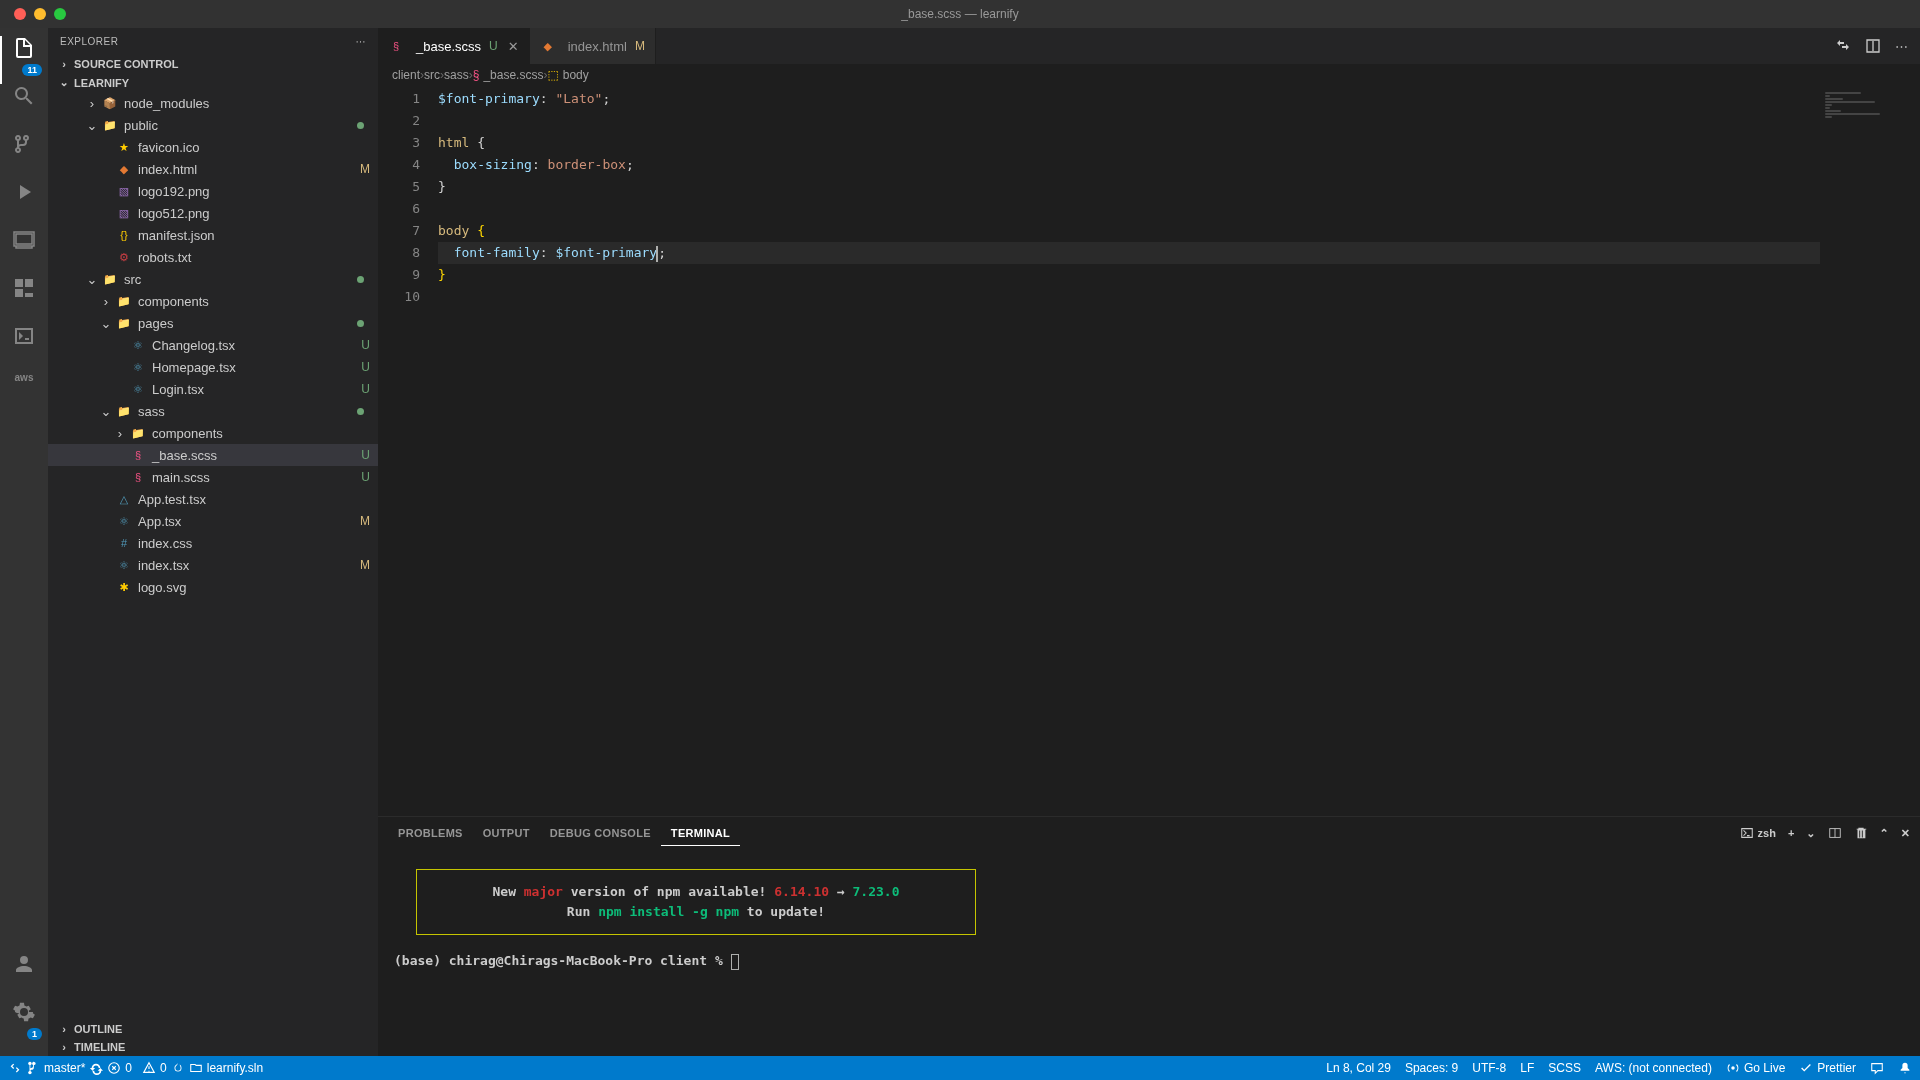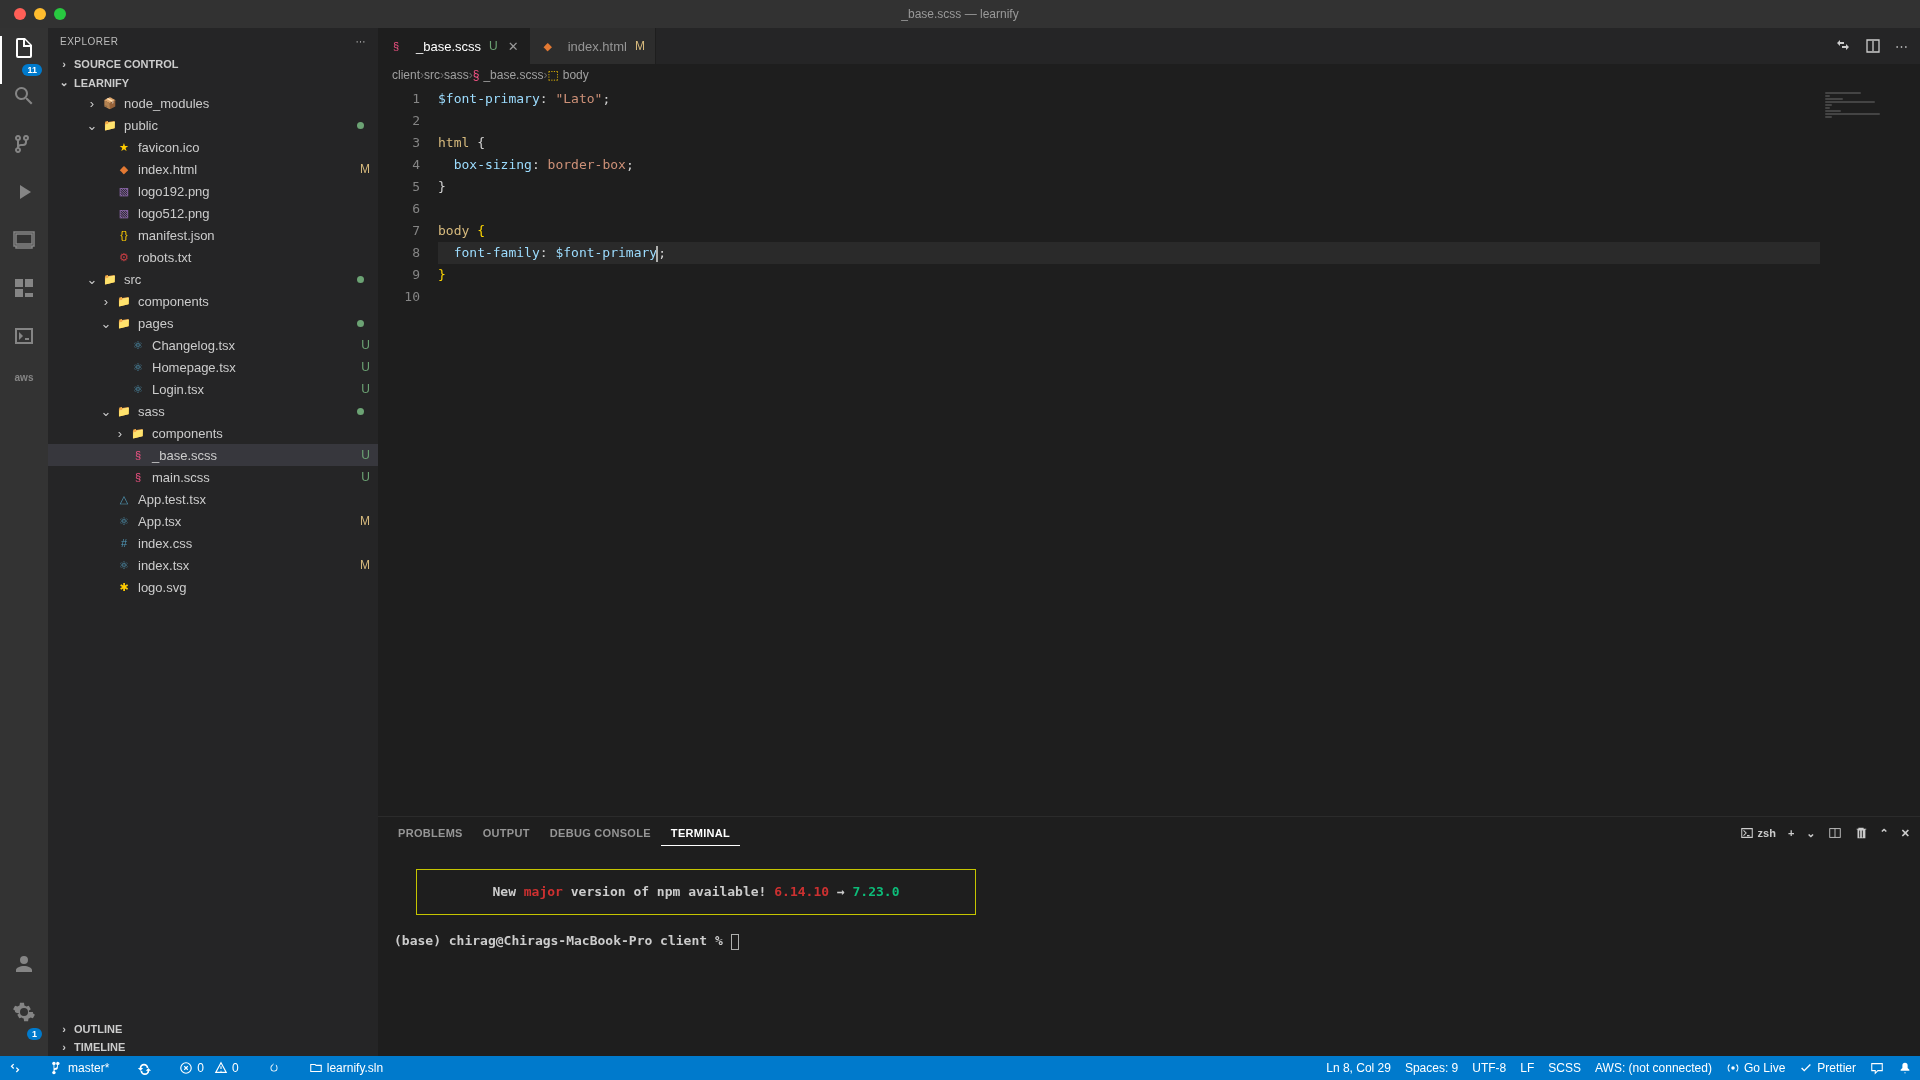--- a/index.html
+++ b/index.html
@@ -90,21 +90,21 @@
 .terminal { flex: 1; padding: 10px 14px; font-family: 'SF Mono', Menlo, monospace; font-size: 13px; line-height: 20px; color: #cccccc; overflow: hidden; }
 .npm-box { border: 1px solid #c5c500; padding: 12px 30px; margin: 10px 24px 16px 24px; text-align: center; width: 560px; }
 .t-red { color: #cd3131; }
 .t-green { color: #0dbc79; }
 .t-yellow { color: #c5c500; }
 .t-blue { color: #2472c8; text-decoration: underline; }
 .prompt-line { padding-left: 2px; }
 .term-cursor { display: inline-block; width: 8px; height: 16px; border: 1px solid #aeafad; vertical-align: middle; }
 
 
-.statusbar { height: 24px; background: #007acc; color: #ffffff; display: flex; align-items: center; font-size: 12px; padding: 0 8px; gap: 28px; }
+.statusbar { height: 24px; background: #007acc; color: #ffffff; display: flex; align-items: center; font-size: 12px; padding: 0 8px; gap: 4px; }
 .sb-item { display: flex; align-items: center; gap: 4px; cursor: pointer; }
 .sb-right { margin-left: auto; display: flex; align-items: center; gap: 14px; }
 .sb-item svg { width: 14px; height: 14px; }
 
 
 .ic-yellow { color: #ffcc00; }
 .ic-orange { color: #e37933; }
 .ic-blue { color: #519aba; }
 .ic-green { color: #8dc149; }
 .ic-pink { color: #f55385; }
@@ -431,20 +431,21 @@
             <svg viewBox="0 0 16 16">
                 <path d="M5 3V2h6v1h3v1h-1v10H4V4H3V3zm1 2v8h1V5zm3 0v8h1V5z"></path>
               </svg>
             <span>⌃</span>
             <span>✕</span>
           </div>
         </div>
         <div class="terminal">
           <div class="npm-box">
             <div><span>New </span><span class="t-red">major</span><span> version of npm available! </span><span class="t-red">6.14.10</span><span> → </span><span class="t-green">7.23.0</span></div>
+            <div><span>Run </span><span class="t-green">npm install -g npm</span><span> to update!</span></div>
           </div>
           <div class="prompt-line"><span>(base) chirag@Chirags-MacBook-Pro client % </span><span class="term-cursor"></span></div>
         </div>
       </div>
 
     </div>
   </div>
 
   <div class="statusbar">
     <div class="sb-item">

